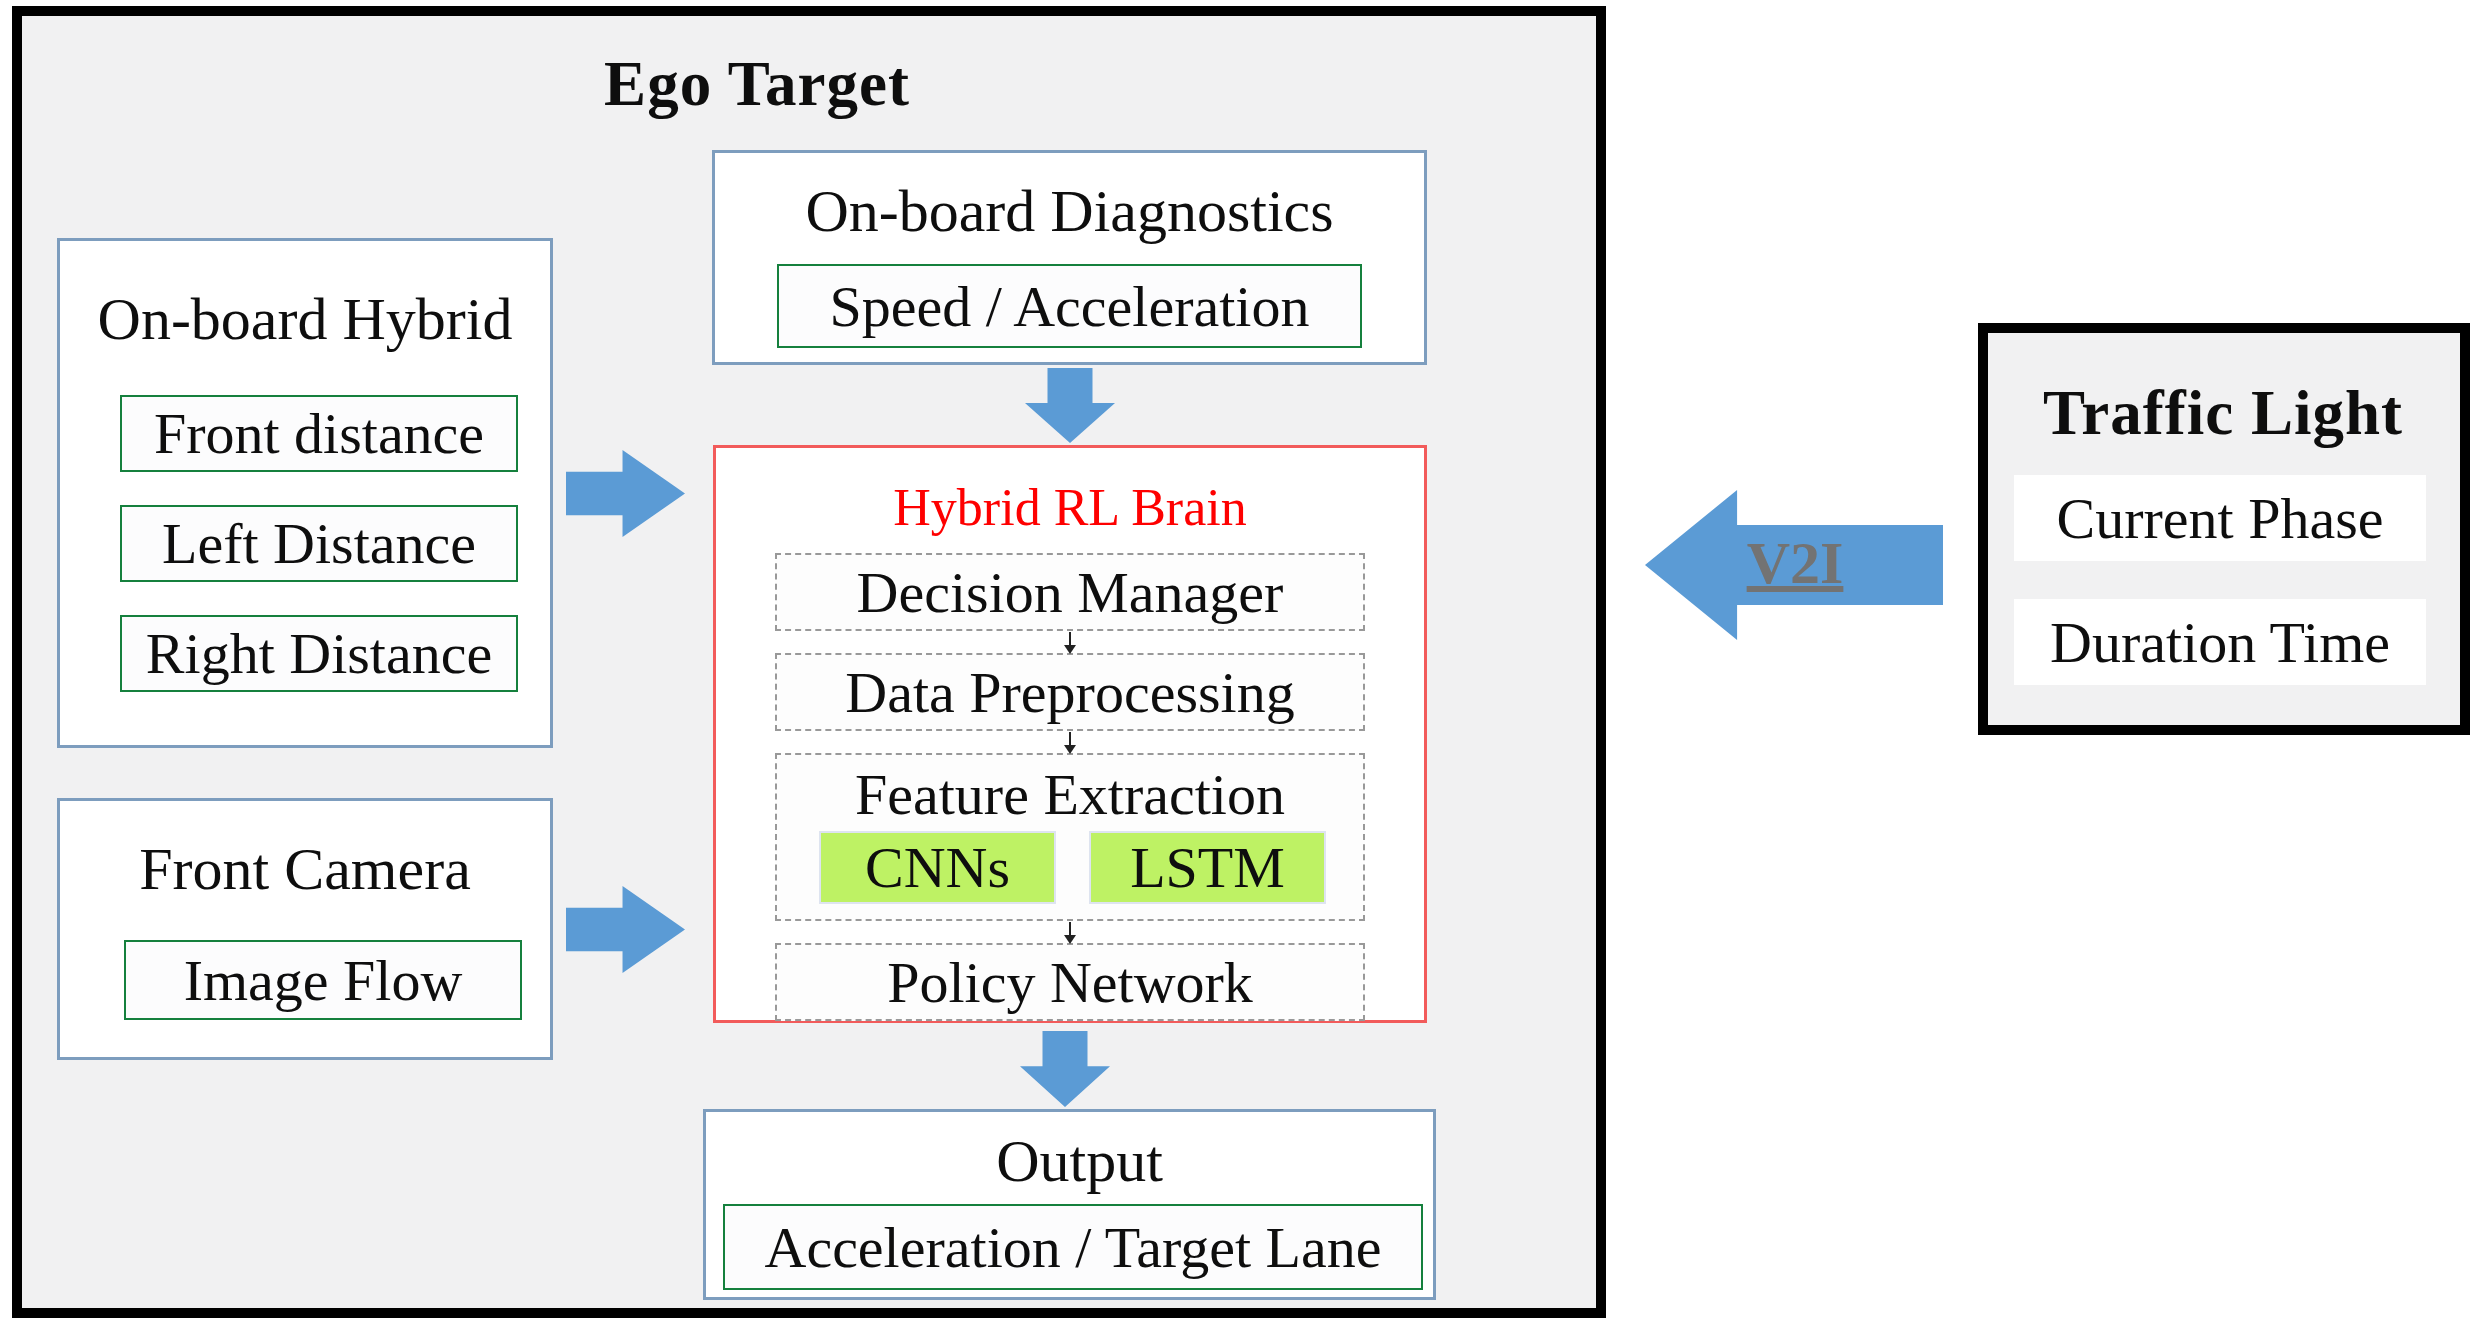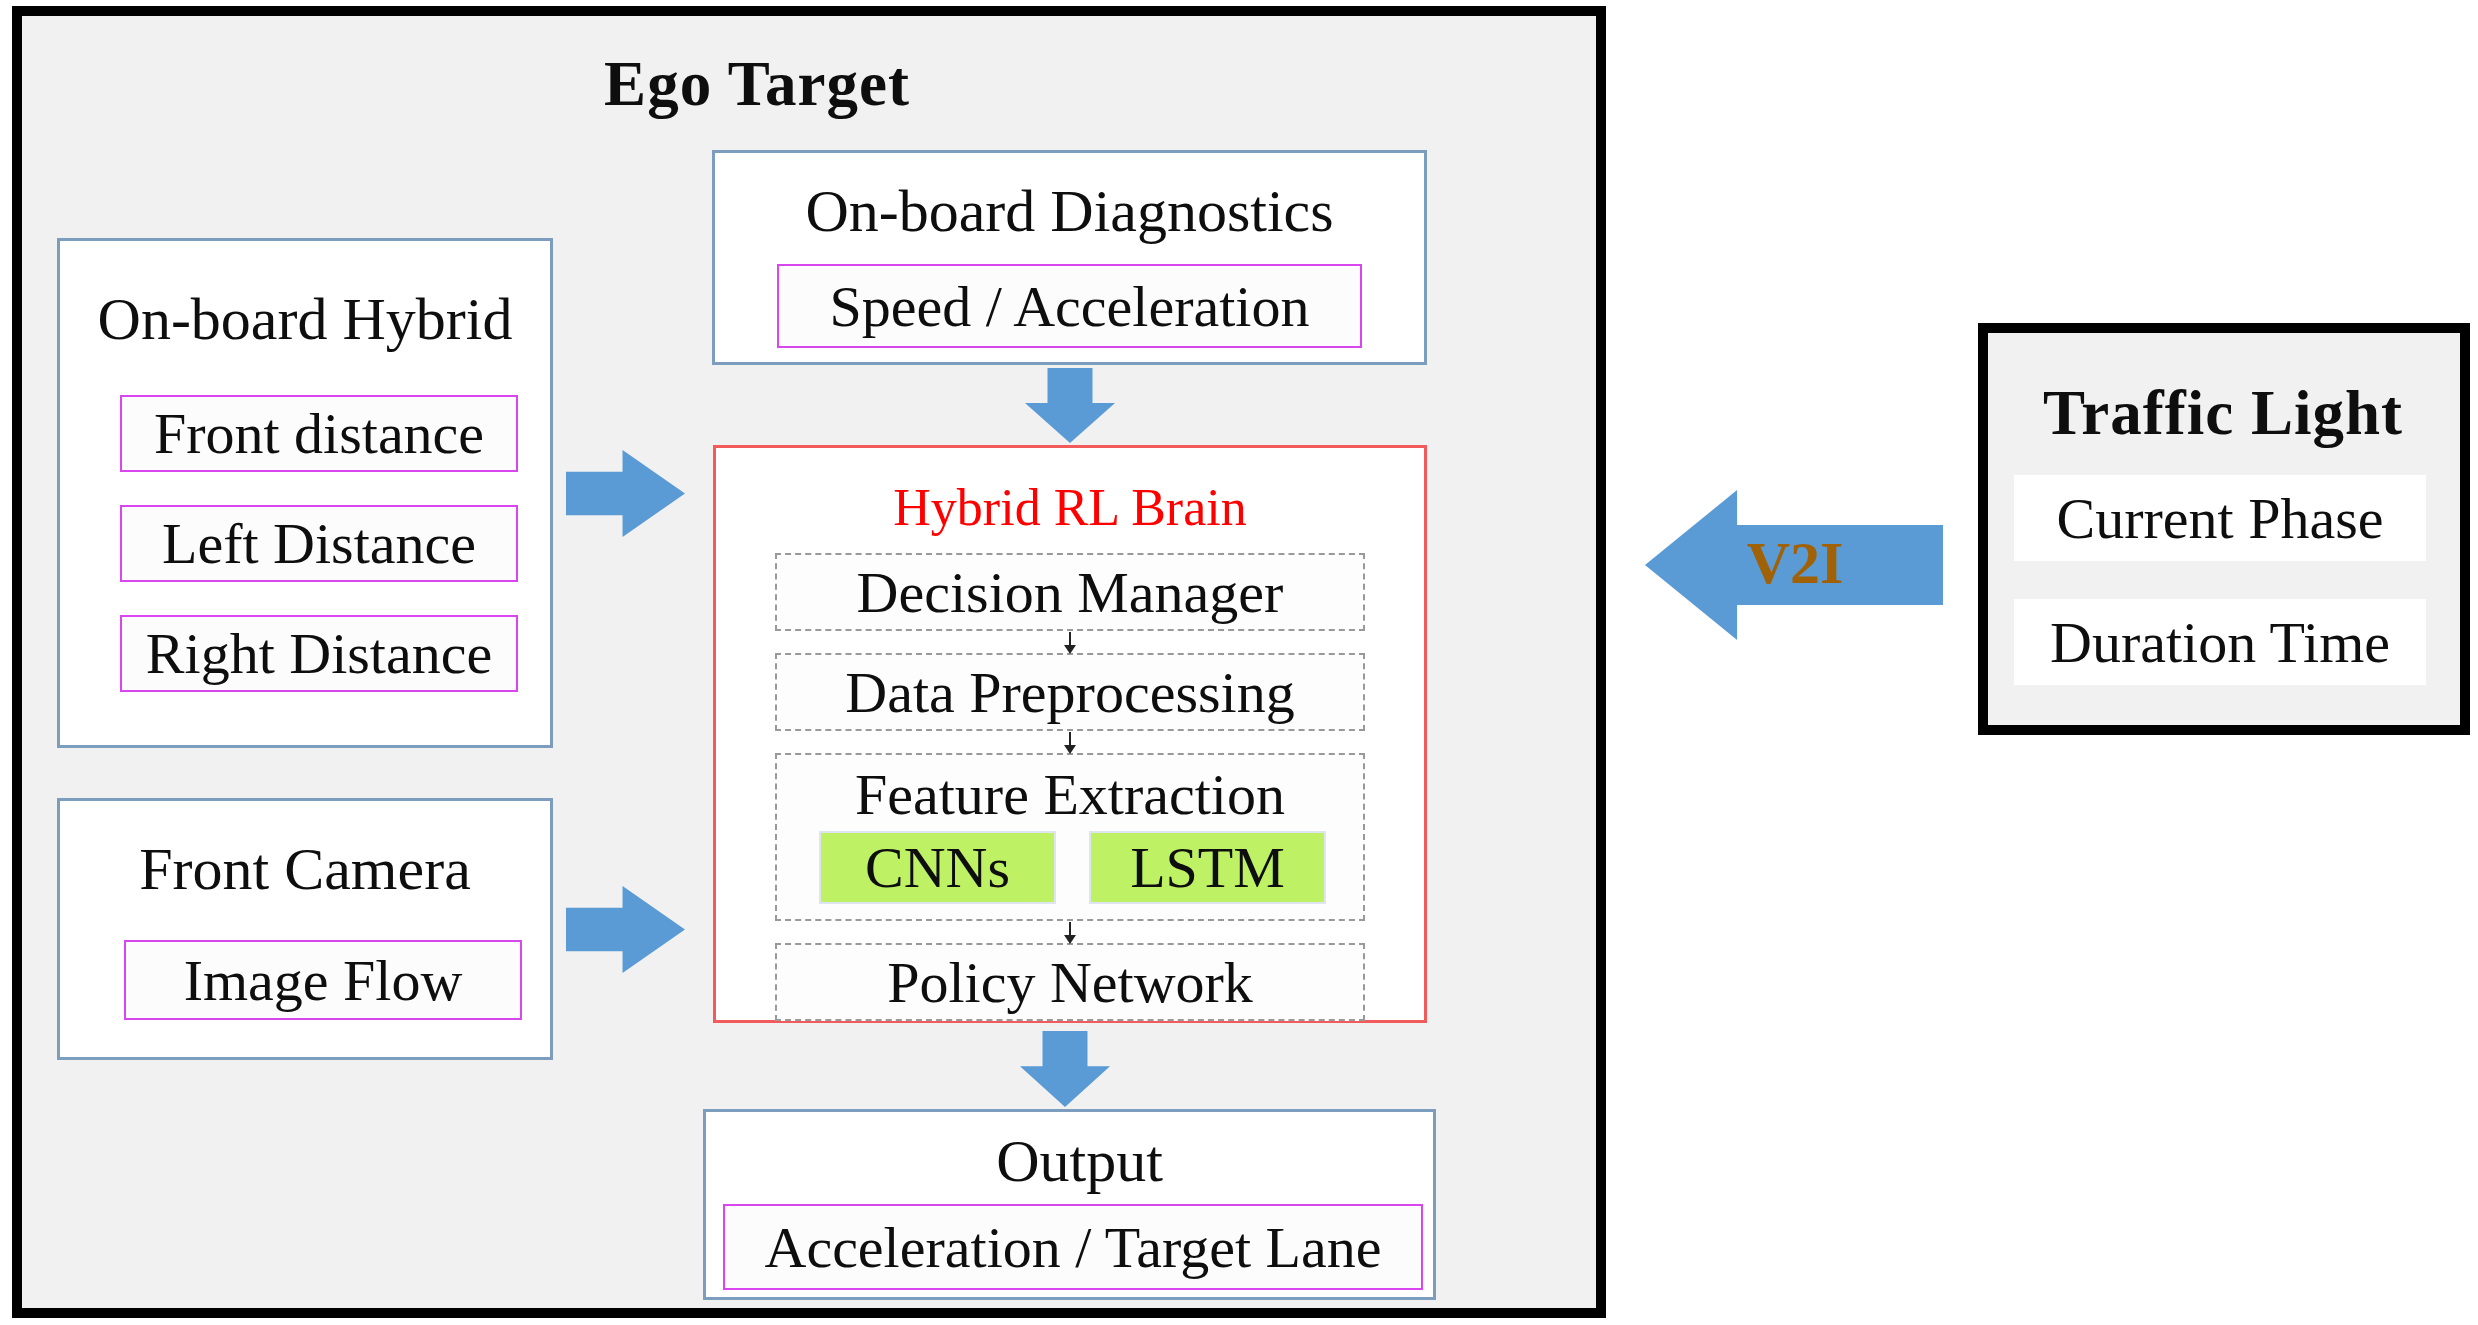--- a/index.html
+++ b/index.html
@@ -27,32 +27,32 @@
 
   
   .bluebox{background:#ffffff;border:3px solid var(--border-blue);}
   .redbox{background:#ffffff;border:3px solid var(--red-border);}
 
   .label{font-size:58px;}
   .title-label{font-size:60px;}
   .red-title{font-size:52px;color:var(--red-text);}
 
   
-  .chip{background:#FCFCFD;border:2px solid #d946ef;}
+  .chip{background:#FCFCFD;border:2px solid #15803d;}
   .chip2{background:#bef264;border:2px solid #DEE4F0;}
 
   
   .dashed{background:#FDFDFD;border:2px dashed var(--dash-gray);}
 
   
   .barrow{background:var(--accent-blue);filter:drop-shadow(3px 4px 3px rgba(100,110,130,0.40));}
   .arrow-right{clip-path:polygon(0 25%,47.5% 25%,47.5% 0,100% 50%,47.5% 100%,47.5% 75%,0 75%);}
   .arrow-down{clip-path:polygon(25% 0,75% 0,75% 46.5%,100% 46.5%,50% 100%,0 46.5%,25% 46.5%);}
   .arrow-left-shape{clip-path:polygon(0 50%,30.9% 0,30.9% 23.3%,100% 23.3%,100% 76.7%,30.9% 76.7%,30.9% 100%);}
-  .v2i-text{color:#a16207;font-weight:bold;font-size:60px;}
+  .v2i-text{color:#737373;font-weight:bold;font-size:60px;text-decoration:underline;}
 
   
   .mini-arrow{width:14px;height:22px;}
   .mini-arrow .stem{position:absolute;left:6px;top:0;width:2px;height:14px;background:#222;}
   .mini-arrow .tip{position:absolute;left:1px;top:13px;width:0;height:0;
     border-left:6px solid transparent;border-right:6px solid transparent;border-top:9px solid #222;}
 </style>
 </head>
 <body>
 

